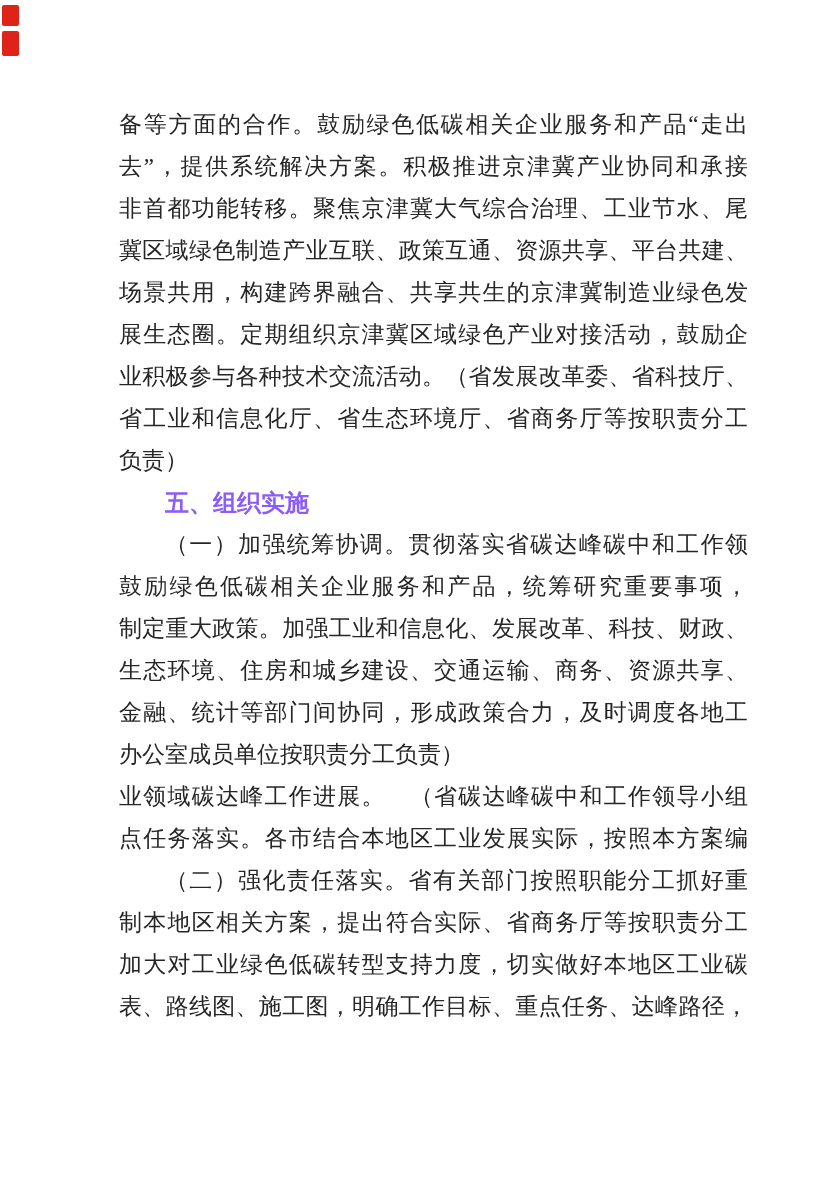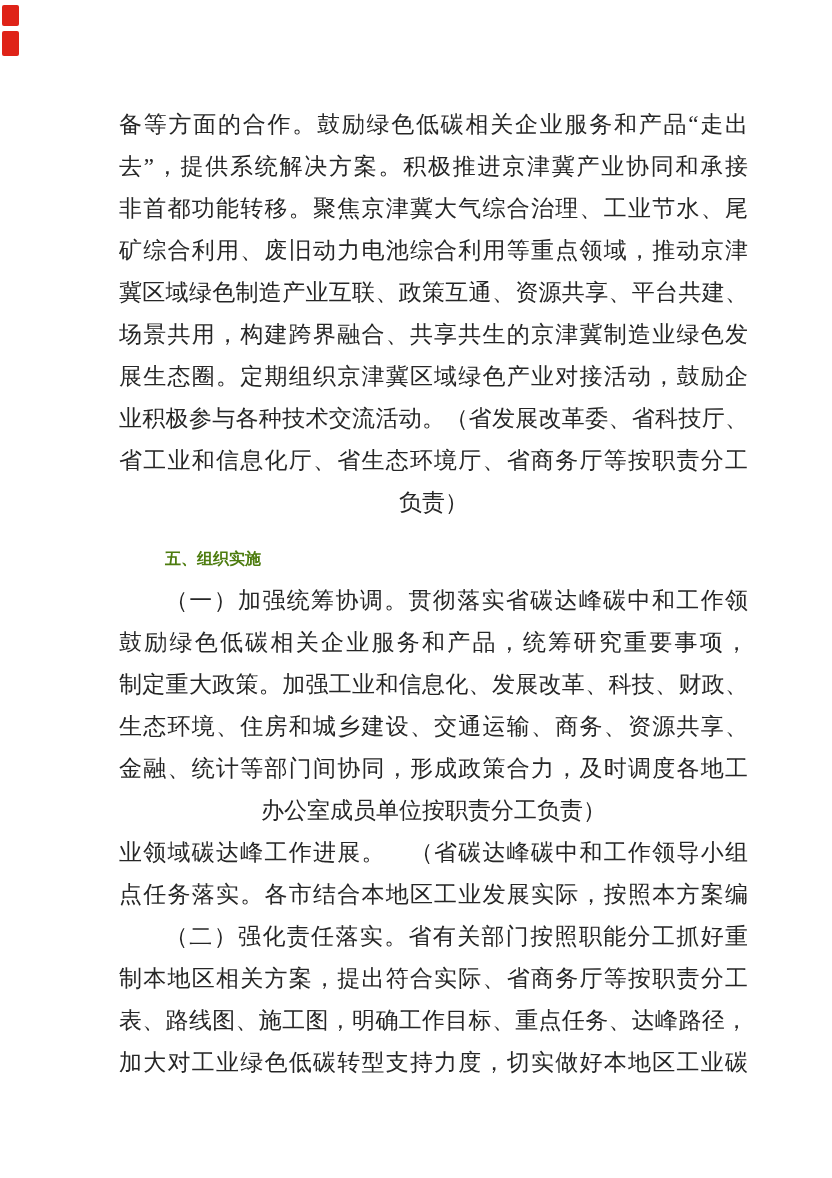--- a/index.html
+++ b/index.html
@@ -37,54 +37,52 @@
   }
   .line.justify {
     text-align: justify;
     text-align-last: justify;
   }
   .line.indent-justify {
     text-indent: 46px;
     text-align: justify;
     text-align-last: justify;
   }
-  .line.left { text-align: center; }
+  .line.left { text-align: left; }
   .line.heading {
     font-family: "Liberation Sans", "DejaVu Sans", sans-serif;
     font-weight: 700;
-    font-size: 16px;
-    color: #4d7c0f;
+    font-size: 24px;
+    color: #8b5cf6;
     padding-left: 46px;
-    margin-top: 14px;
   }
 </style>
 </head>
 <body>
 
 <div class="page" style="background: rgb(255, 255, 255);">
   <div class="corner-mark m1" style="background: rgb(223, 35, 24);"></div>
   <div class="corner-mark m2" style="background: rgb(223, 35, 24);"></div>
   <div class="doc" style="color: rgb(38, 38, 38);">
       <div class="line justify">备等方面的合作。鼓励绿色低碳相关企业服务和产品“走出</div>
       <div class="line justify">去”，提供系统解决方案。积极推进京津冀产业协同和承接</div>
       <div class="line justify">非首都功能转移。聚焦京津冀大气综合治理、工业节水、尾</div>
-      <div class="line justify">矿综合利用、废旧动力电池综合利用等重点领域，推动京津</div>
       <div class="line justify">冀区域绿色制造产业互联、政策互通、资源共享、平台共建、</div>
       <div class="line justify">场景共用，构建跨界融合、共享共生的京津冀制造业绿色发</div>
       <div class="line justify">展生态圈。定期组织京津冀区域绿色产业对接活动，鼓励企</div>
       <div class="line justify">业积极参与各种技术交流活动。（省发展改革委、省科技厅、</div>
       <div class="line justify">省工业和信息化厅、省生态环境厅、省商务厅等按职责分工</div>
       <div class="line left">负责）</div>
       <div class="line heading">五、组织实施</div>
       <div class="line indent-justify">（一）加强统筹协调。贯彻落实省碳达峰碳中和工作领</div>
       <div class="line justify">鼓励绿色低碳相关企业服务和产品，统筹研究重要事项，</div>
       <div class="line justify">制定重大政策。加强工业和信息化、发展改革、科技、财政、</div>
       <div class="line justify">生态环境、住房和城乡建设、交通运输、商务、资源共享、</div>
       <div class="line justify">金融、统计等部门间协同，形成政策合力，及时调度各地工</div>
       <div class="line left">办公室成员单位按职责分工负责）</div>
       <div class="line justify">业领域碳达峰工作进展。　（省碳达峰碳中和工作领导小组</div>
       <div class="line justify">点任务落实。各市结合本地区工业发展实际，按照本方案编</div>
       <div class="line indent-justify">（二）强化责任落实。省有关部门按照职能分工抓好重</div>
       <div class="line justify">制本地区相关方案，提出符合实际、省商务厅等按职责分工</div>
+      <div class="line justify">加大对工业绿色低碳转型支持力度，切实做好本地区工业碳</div>
       <div class="line justify">表、路线图、施工图，明确工作目标、重点任务、达峰路径，</div>
-      <div class="line justify">加大对工业绿色低碳转型支持力度，切实做好本地区工业碳</div>
     </div>
 </div>
 
 </body></html>

